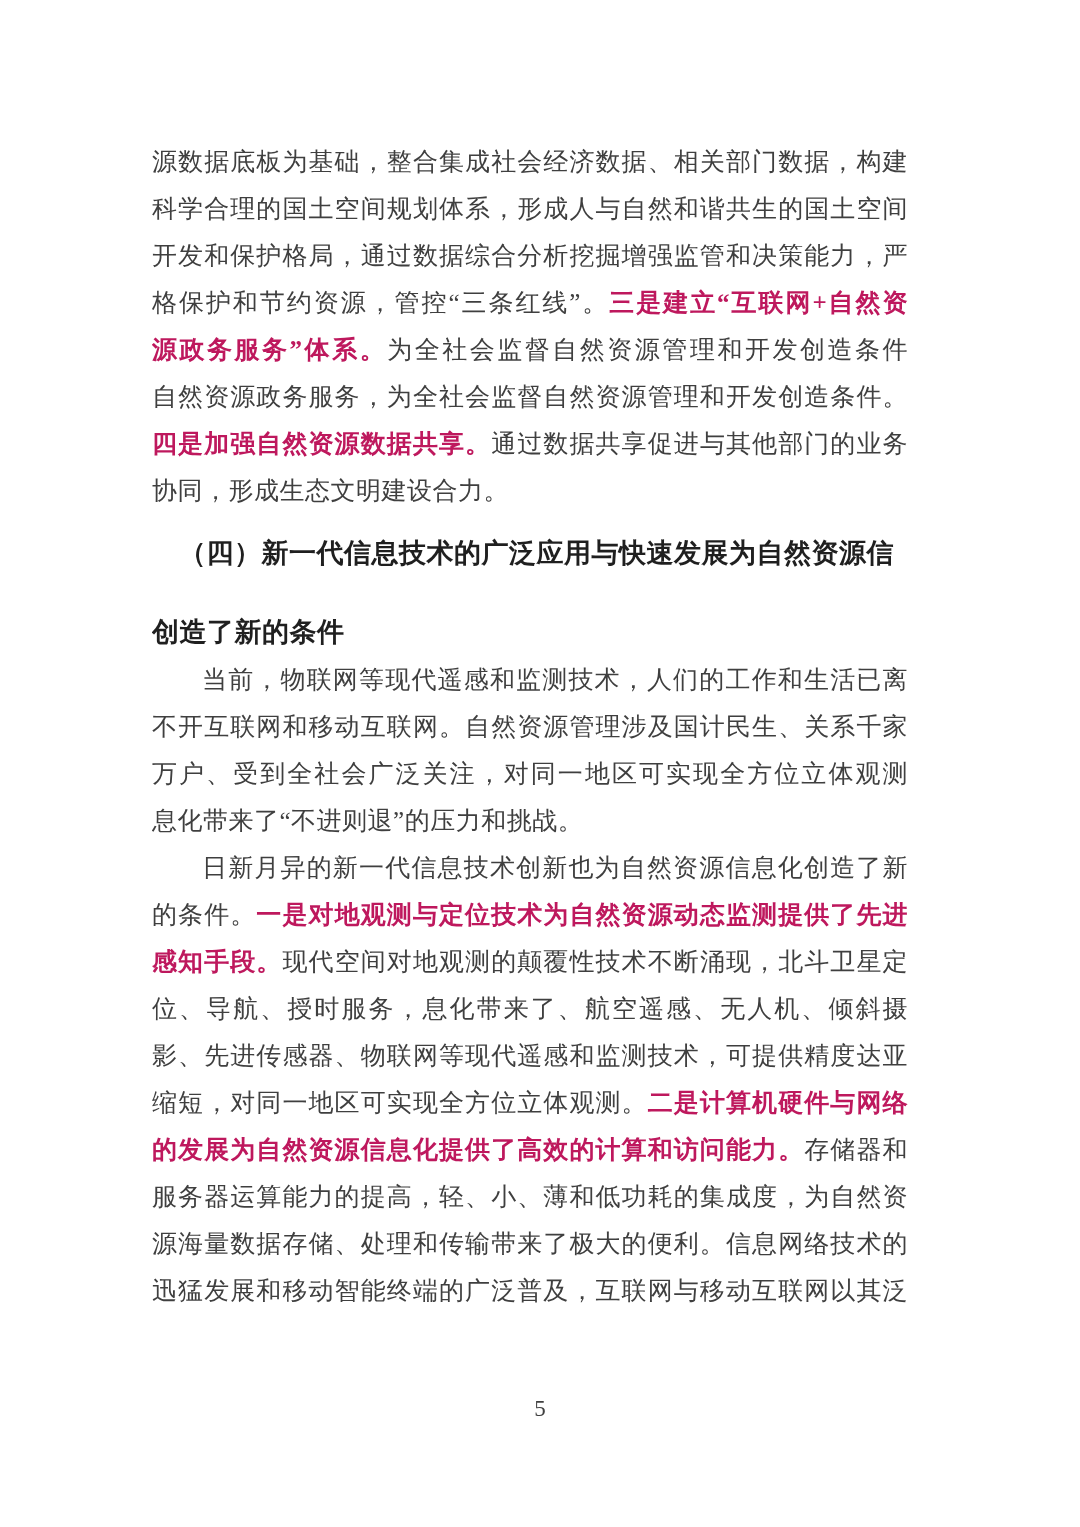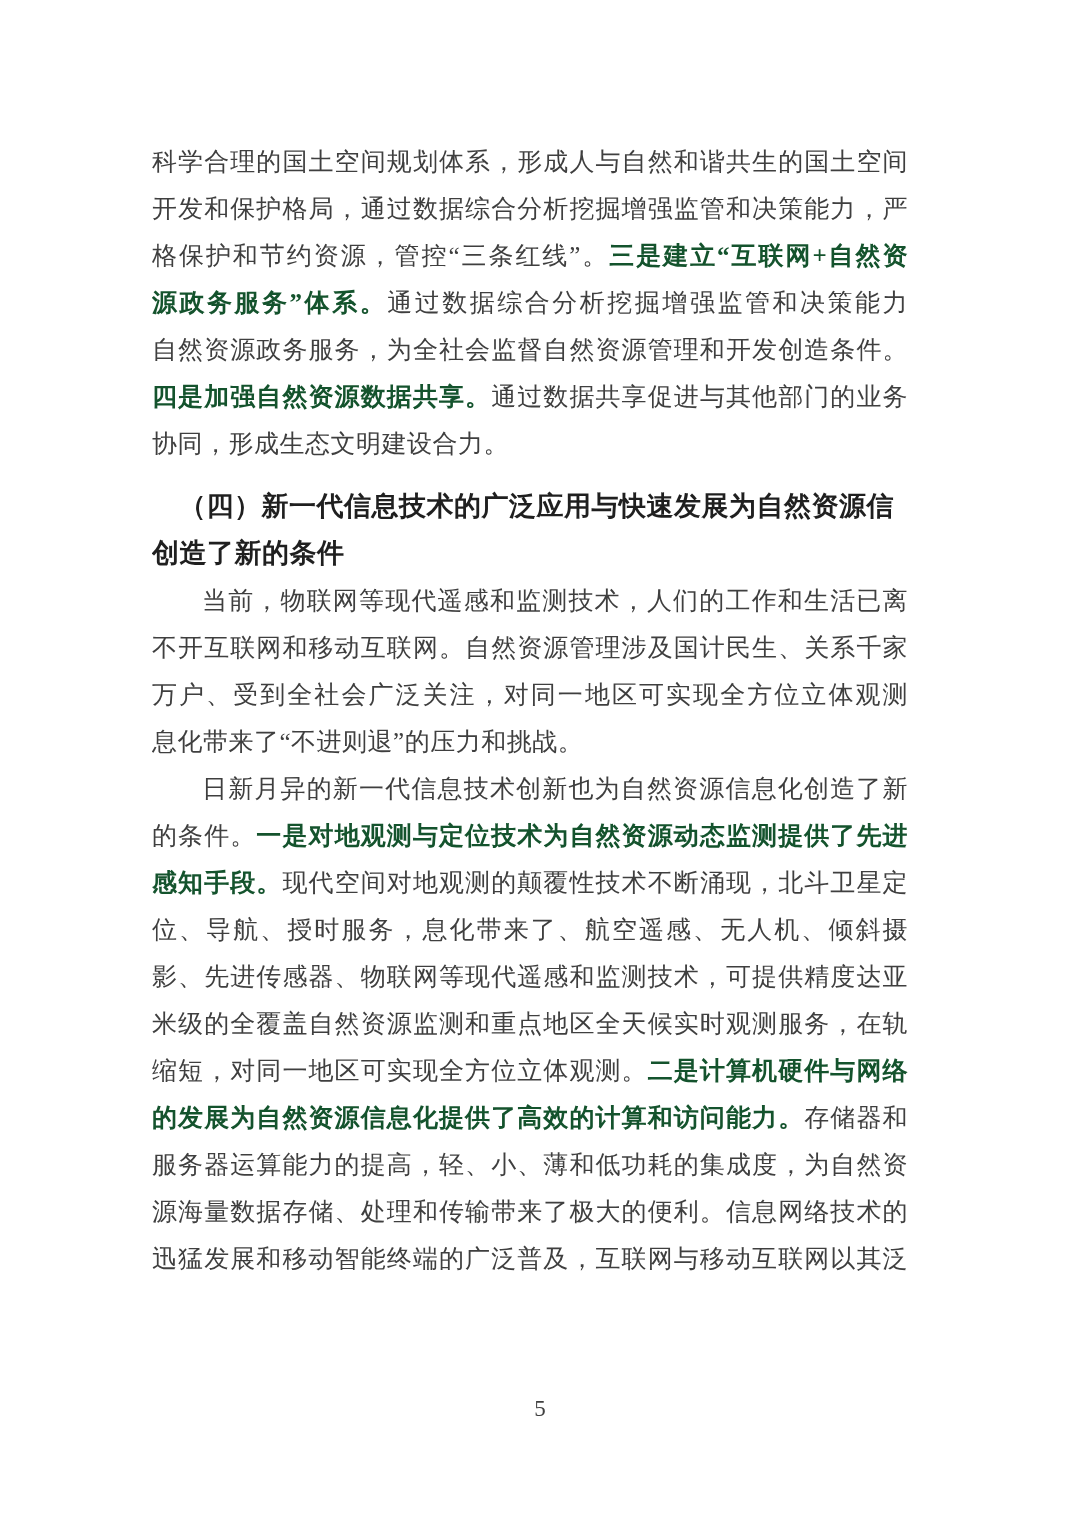--- a/index.html
+++ b/index.html
@@ -34,67 +34,68 @@
     overflow: hidden;
     letter-spacing: 0.5px;
   }
   .ln.last {
     text-align: left;
     text-align-last: left;
   }
   .ln.indent2 { padding-left: 50px; }
   .ln .b {
     font-weight: bold;
-    color: #14532d;
+    color: #be185d;
   }
   .ln.head {
     font-family: "Liberation Sans", "DejaVu Sans", sans-serif;
     font-weight: bold;
     color: #1f1f1f;
     font-size: 27px;
+    margin-top: 32px;
   }
   .ln.head.h1 { padding-left: 27px; margin-top: 16px; }
   .footer {
     position: absolute;
     left: 0;
     top: 1396px;
     width: 1080px;
     text-align: center;
     font-size: 23px;
     color: #3f3f3f;
   }
 </style>
 </head>
 <body>
 
 <div class="page">
   <div class="text-block">
 
+    <div class="ln"><span>源数据底板为基础，整合集成社会经济数据、相关部门数据，构建</span></div>
     <div class="ln"><span>科学合理的国土空间规划体系，形成人与自然和谐共生的国土空间</span></div>
     <div class="ln"><span>开发和保护格局，通过数据综合分析挖掘增强监管和决策能力，严</span></div>
     <div class="ln"><span>格保护和节约资源，管控“三条红线”。</span><span class="b">三是建立“互联网+自然资</span></div>
-    <div class="ln"><span class="b">源政务服务”体系。</span><span>通过数据综合分析挖掘增强监管和决策能力</span></div>
+    <div class="ln"><span class="b">源政务服务”体系。</span><span>为全社会监督自然资源管理和开发创造条件</span></div>
     <div class="ln"><span>自然资源政务服务，为全社会监督自然资源管理和开发创造条件。</span></div>
     <div class="ln"><span class="b">四是加强自然资源数据共享。</span><span>通过数据共享促进与其他部门的业务</span></div>
     <div class="ln last"><span>协同，形成生态文明建设合力。</span></div>
 
     <div class="ln head h1 last"><span>（四）新一代信息技术的广泛应用与快速发展为自然资源信息化</span></div>
     <div class="ln head last"><span>创造了新的条件</span></div>
 
     <div class="ln indent2"><span>当前，物联网等现代遥感和监测技术，人们的工作和生活已离</span></div>
     <div class="ln"><span>不开互联网和移动互联网。自然资源管理涉及国计民生、关系千家</span></div>
     <div class="ln"><span>万户、受到全社会广泛关注，对同一地区可实现全方位立体观测</span></div>
     <div class="ln last"><span>息化带来了“不进则退”的压力和挑战。</span></div>
 
     <div class="ln indent2"><span>日新月异的新一代信息技术创新也为自然资源信息化创造了新</span></div>
     <div class="ln"><span>的条件。</span><span class="b">一是对地观测与定位技术为自然资源动态监测提供了先进</span></div>
     <div class="ln"><span class="b">感知手段。</span><span>现代空间对地观测的颠覆性技术不断涌现，北斗卫星定</span></div>
     <div class="ln"><span>位、导航、授时服务，息化带来了、航空遥感、无人机、倾斜摄</span></div>
     <div class="ln"><span>影、先进传感器、物联网等现代遥感和监测技术，可提供精度达亚</span></div>
-    <div class="ln"><span>米级的全覆盖自然资源监测和重点地区全天候实时观测服务，在轨</span></div>
     <div class="ln"><span>缩短，对同一地区可实现全方位立体观测。</span><span class="b">二是计算机硬件与网络</span></div>
     <div class="ln"><span class="b">的发展为自然资源信息化提供了高效的计算和访问能力。</span><span>存储器和</span></div>
     <div class="ln"><span>服务器运算能力的提高，轻、小、薄和低功耗的集成度，为自然资</span></div>
     <div class="ln"><span>源海量数据存储、处理和传输带来了极大的便利。信息网络技术的</span></div>
     <div class="ln"><span>迅猛发展和移动智能终端的广泛普及，互联网与移动互联网以其泛</span></div>
 
   </div>
 
   <div class="footer">5</div>
 </div>

